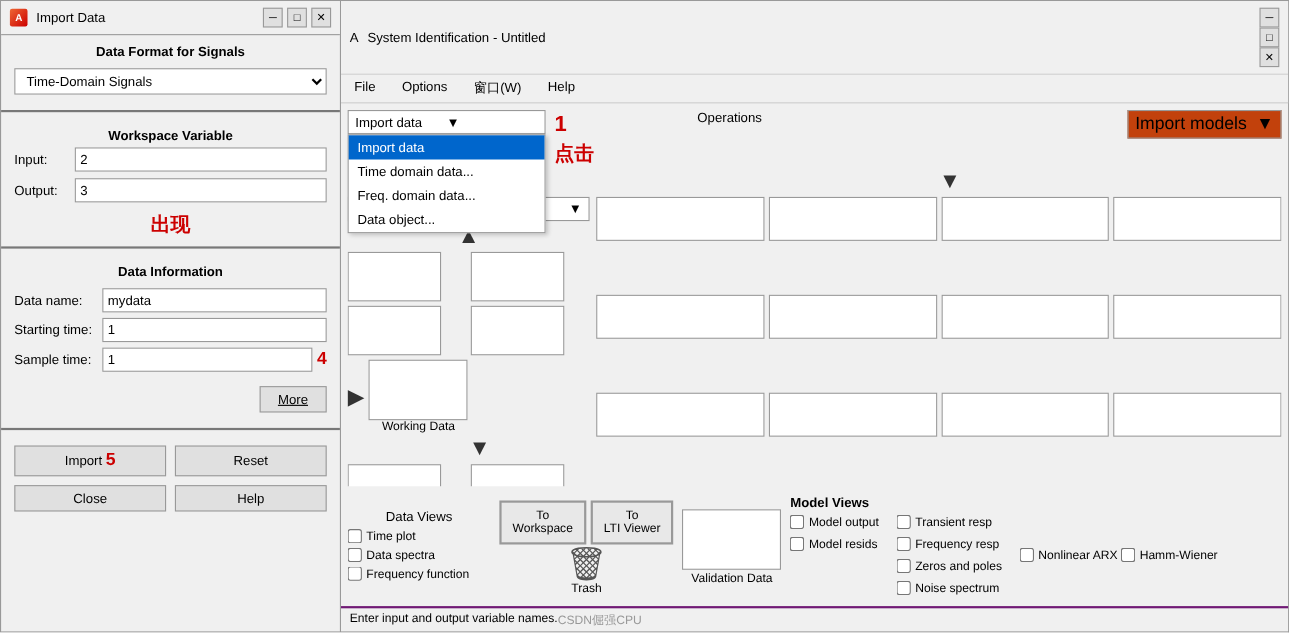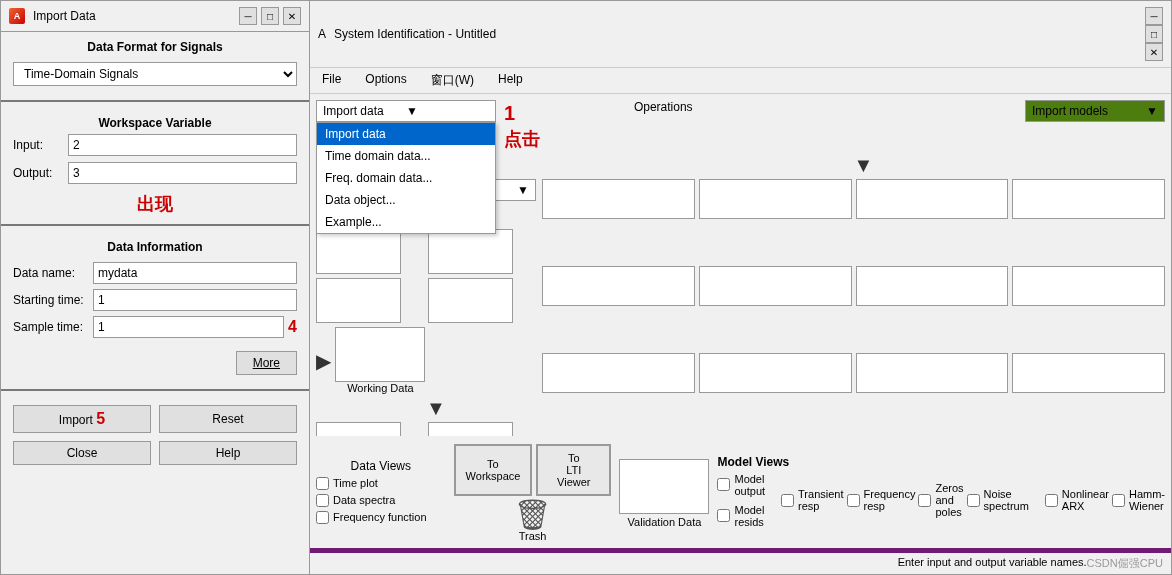--- a/index.html
+++ b/index.html
@@ -186,25 +186,25 @@
       padding: 6px 10px;
       border: 2px solid #999;
       background: #e8e8e8;
       cursor: pointer;
       font-size: 11px;
       text-align: center;
       min-width: 55px;
     }
 
     .status-bar {
-      border-top: 5px solid #701a75;
+      border-top: 2px solid #701a75;
       padding: 3px 8px;
       font-size: 11px;
       display: flex;
-      justify-content: flex-end;
+      justify-content: flex-start;
     }
     .csd-watermark { font-size: 11px; color: #999; }
 
     
     .arrow-down { font-size: 20px; color: #333; line-height: 1; }
     .arrow-up { font-size: 20px; color: #333; line-height: 1; }
     .arrow-right { font-size: 20px; color: #333; line-height: 1; }
 
     
     .num-badge {
@@ -322,37 +322,36 @@
         <div class="import-data-dropdown">
           <span>Import data</span>
           <span class="dropdown-arrow">▼</span>
         </div>
 
         <div class="dropdown-menu">
           <div class="dropdown-menu-item selected">Import data</div>
           <div class="dropdown-menu-item">Time domain data...</div>
           <div class="dropdown-menu-item">Freq. domain data...</div>
           <div class="dropdown-menu-item">Data object...</div>
-          <div class="dropdown-menu-item">Example...</div>
         </div>
       </div>
 
       <div style="display:flex;flex-direction:column;align-items:flex-start;padding-top:2px;gap:2px;">
         <span class="num-badge" style="font-size:20px;">1</span>
         <span class="chinese-text">点击</span>
       </div>
 
       <div style="flex:1; text-align:center; padding-top:0;">
         <span style="font-size:12px;">Operations</span>
       </div>
 
       <div style="flex:1;"></div>
 
       <div style="display:flex;align-items:center;gap:4px;">
-        <div class="import-models-dropdown" style="border:1px solid #999;background:#4d7c0f;padding:3px 6px;font-size:12px;min-width:140px;display:flex;align-items:flex-start;cursor:pointer;">
+        <div class="import-models-dropdown" style="border:1px solid #999;background:#c2410c;padding:3px 6px;font-size:16px;min-width:140px;display:flex;align-items:flex-start;cursor:pointer;">
           <span style="flex:1;">Import models</span>
           <span>▼</span>
         </div>
       </div>
     </div>
 
     <div style="display:flex;flex:1;gap:6px;overflow:hidden;">
 
       <div style="display:flex;flex-direction:column;gap:4px;width:220px;">
 
@@ -460,21 +459,21 @@
           <div style="display:flex;flex-direction:column;gap:3px;">
             <div class="checkbox-row">
               <input type="checkbox" style="">
               <label>Model output</label>
             </div>
             <div class="checkbox-row">
               <input type="checkbox" style="">
               <label>Model resids</label>
             </div>
           </div>
-          <div style="display:flex;gap:3px;">
+          <div style="display:flex;flex-direction:column;gap:3px;">
             <div class="checkbox-row">
               <input type="checkbox" style="">
               <label>Transient resp</label>
             </div>
             <div class="checkbox-row">
               <input type="checkbox" style="">
               <label>Frequency resp</label>
             </div>
             <div class="checkbox-row">
               <input type="checkbox" style="">

